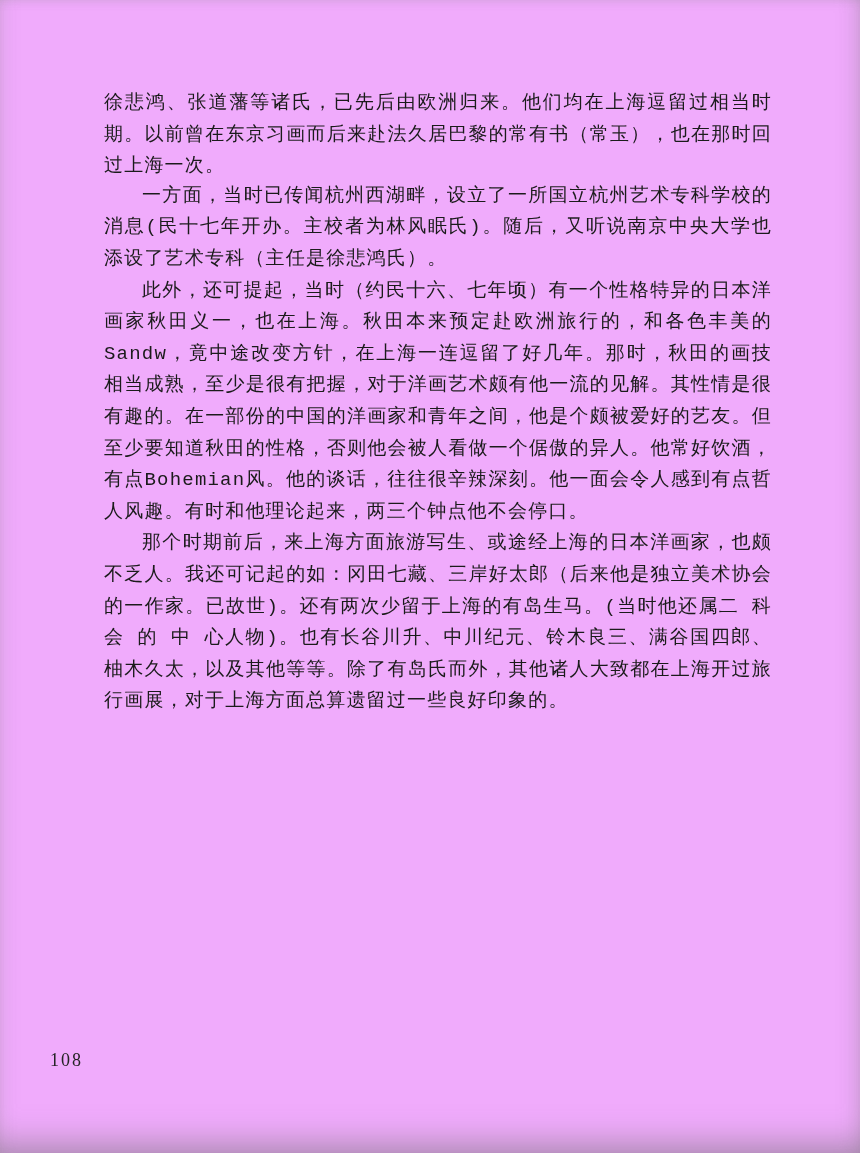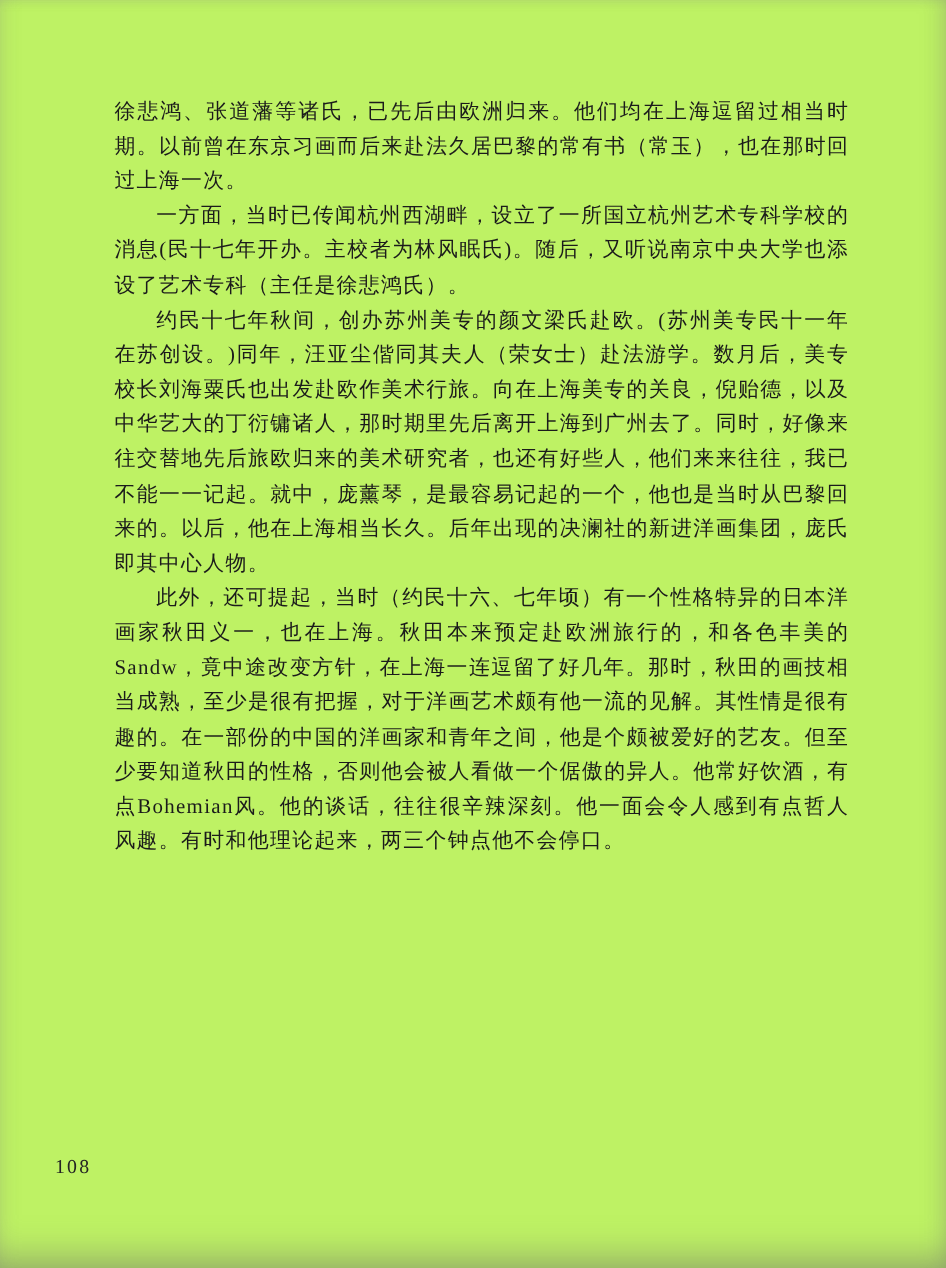--- a/index.html
+++ b/index.html
@@ -10,21 +10,21 @@
     width: 860px;
     height: 1153px;
     background: #ffffff;
     font-family: "Liberation Serif", "DejaVu Serif", serif;
     position: relative;
     overflow: hidden;
   }
   .page {
     position: absolute;
     inset: 0;
-    background: #bef264;
+    background: #f0abfc;
   }
   
   .page::after {
     content: "";
     position: absolute;
     inset: 0;
     pointer-events: none;
     box-shadow:
       inset 0 -28px 32px -18px rgba(110,110,110,0.50),
       inset -14px 0 24px -16px rgba(120,120,120,0.38),
@@ -41,37 +41,38 @@
     line-height: 31.6px;
     letter-spacing: 1.2px;
     text-align: justify;
   }
   .text-block p {
     margin: 0;
     padding: 0;
   }
   .text-block p.indent {
     text-indent: 2em;
+    font-family: Liberation Mono, monospace;
   }
   .page-number {
     position: absolute;
     left: 50px;
     top: 1050px;
     font-size: 18px;
     letter-spacing: 2px;
     color: #242424;
   }
 </style>
 </head>
 <body>
 
 <div class="page">
 
   <div class="text-block">
     <p>徐悲鸿、张道藩等诸氏，已先后由欧洲归来。他们均在上海逗留过相当时期。以前曾在东京习画而后来赴法久居巴黎的常有书（常玉），也在那时回过上海一次。</p>
     <p class="indent">一方面，当时已传闻杭州西湖畔，设立了一所国立杭州艺术专科学校的消息(民十七年开办。主校者为林风眠氏)。随后，又听说南京中央大学也添设了艺术专科（主任是徐悲鸿氏）。</p>
-    <p class="indent">约民十七年秋间，创办苏州美专的颜文梁氏赴欧。(苏州美专民十一年在苏创设。)同年，汪亚尘偕同其夫人（荣女士）赴法游学。数月后，美专校长刘海粟氏也出发赴欧作美术行旅。向在上海美专的关良，倪贻德，以及中华艺大的丁衍镛诸人，那时期里先后离开上海到广州去了。同时，好像来往交替地先后旅欧归来的美术研究者，也还有好些人，他们来来往往，我已不能一一记起。就中，庞薰琴，是最容易记起的一个，他也是当时从巴黎回来的。以后，他在上海相当长久。后年出现的决澜社的新进洋画集团，庞氏即其中心人物。</p>
     <p class="indent">此外，还可提起，当时（约民十六、七年顷）有一个性格特异的日本洋画家秋田义一，也在上海。秋田本来预定赴欧洲旅行的，和各色丰美的Sandw，竟中途改变方针，在上海一连逗留了好几年。那时，秋田的画技相当成熟，至少是很有把握，对于洋画艺术颇有他一流的见解。其性情是很有趣的。在一部份的中国的洋画家和青年之间，他是个颇被爱好的艺友。但至少要知道秋田的性格，否则他会被人看做一个倨傲的异人。他常好饮酒，有点Bohemian风。他的谈话，往往很辛辣深刻。他一面会令人感到有点哲人风趣。有时和他理论起来，两三个钟点他不会停口。</p>
+    <p class="indent">那个时期前后，来上海方面旅游写生、或途经上海的日本洋画家，也颇不乏人。我还可记起的如：冈田七藏、三岸好太郎（后来他是独立美术协会的一作家。已故世)。还有两次少留于上海的有岛生马。(当时他还属二 科 会 的 中 心人物)。也有长谷川升、中川纪元、铃木良三、满谷国四郎、柚木久太，以及其他等等。除了有岛氏而外，其他诸人大致都在上海开过旅行画展，对于上海方面总算遗留过一些良好印象的。</p>
   </div>
 
   <div class="page-number">108</div>
 
 </div>
 
 </body></html>

